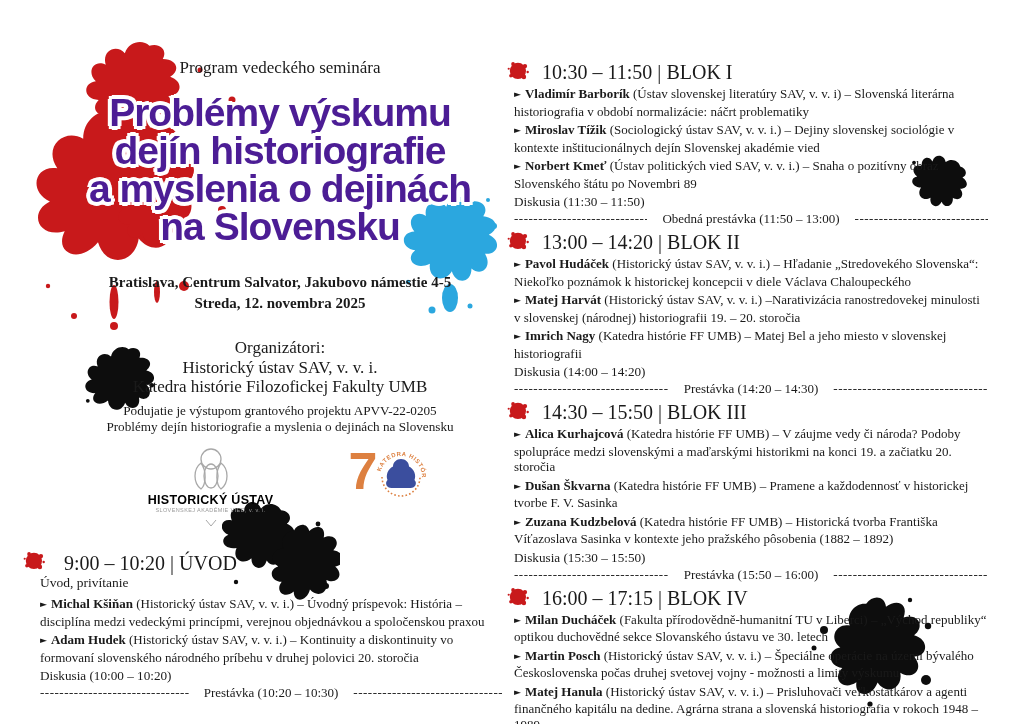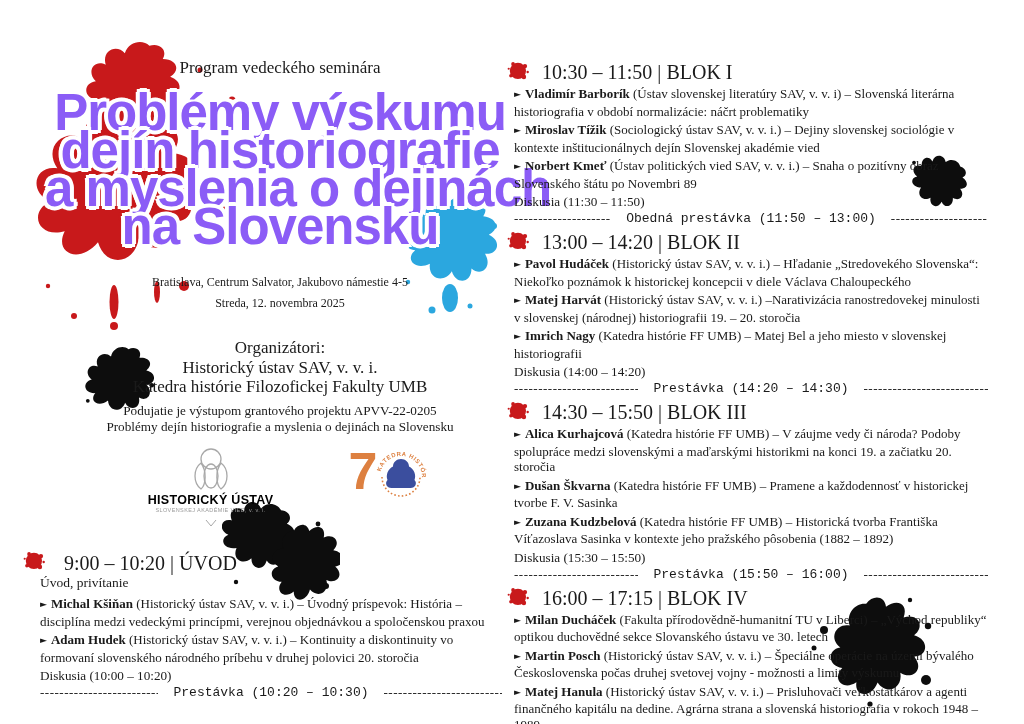--- a/index.html
+++ b/index.html
@@ -7,45 +7,45 @@
     width:1024px;height:724px;position:relative;overflow:hidden;
     background:#ffffff;
     font-family:"Liberation Serif","DejaVu Serif",serif;
     color:#1a1a1a;
   }
   .deco{position:absolute;z-index:0;pointer-events:none;}
   
   .left-center{position:absolute;left:45px;top:58px;width:470px;text-align:center;z-index:2;}
   .eyebrow{font-size:17px;}
   .main-title{margin-top:16px;font-family:"Liberation Sans","DejaVu Sans",sans-serif;
-    font-weight:700;font-size:51px;line-height:38px;letter-spacing:-1px;color:#8b5cf6;
+    font-weight:700;font-size:39px;line-height:38px;letter-spacing:-1px;color:#4c1d95;
     text-shadow:-3px -3px 0 #fff,3px -3px 0 #fff,-3px 3px 0 #fff,3px 3px 0 #fff,
                  0 -4px 0 #fff,0 4px 0 #fff,-4px 0 0 #fff,4px 0 0 #fff;}
   .main-title div{white-space:nowrap;}
-  .venue{margin-top:26px;font-weight:400;font-size:12px;line-height:21px;}
+  .venue{margin-top:26px;font-weight:700;font-size:15px;line-height:21px;}
   .orgs{margin-top:24px;font-size:17px;line-height:19.5px;}
   .grant{margin-top:6px;font-size:13.2px;line-height:16px;}
   .logos{margin-top:12px;display:flex;justify-content:center;align-items:flex-start;gap:58px;}
   .logo-hu{width:160px;text-align:center;}
   .logo-hu .hu-title{font-family:"Liberation Sans","DejaVu Sans",sans-serif;font-weight:700;
     font-size:12.5px;color:#000000;letter-spacing:.3px;margin-top:-4px;}
   .logo-hu .hu-sub{font-family:"Liberation Sans","DejaVu Sans",sans-serif;font-size:5.5px;color:#9a9a9a;letter-spacing:.4px;}
   .logo-70{display:flex;align-items:flex-start;}
   .logo-70 .digit{font-family:"Liberation Sans","DejaVu Sans",sans-serif;font-weight:700;
     font-size:52px;line-height:48px;color:#dd8040;margin-right:-4px;}
   
   .sched-head{position:relative;font-size:20px;line-height:20px;padding-left:28px;margin:7px 0 4px;}
   .bullet{position:absolute;left:-8px;top:-3px;width:26px;height:26px;color:#c8191b;}
   .talk{margin:0 0 3px;font-size:13px;line-height:15.5px;}
   .talk .arr{font-family:"DejaVu Sans",sans-serif;font-size:9px;margin-right:4px;position:relative;top:-1px;}
   .talk b{font-weight:700;}
   .disk{font-size:13.2px;line-height:16px;margin:0 0 1px;}
   .sep{display:flex;align-items:center;font-size:13px;line-height:15px;margin:1px 0 2px;color:#1a1a1a;}
   .sep .dash{flex:1;overflow:hidden;white-space:nowrap;letter-spacing:.5px;}
-  .sep .lbl{margin:0 15px;white-space:nowrap;font-family:Liberation Mono, monospace;}
+  .sep .lbl{margin:0 15px;white-space:nowrap;}
   
   .uvod{position:absolute;left:40px;top:553px;width:462px;z-index:2;}
   .uvod .sched-head{padding-left:24px;margin:0 0 1px;}
   .uvod .bullet{left:-18px;top:-4px;}
   .uvod .sub{font-size:13.5px;line-height:17px;margin-bottom:5px;}
   
   .right-col{position:absolute;left:514px;top:56px;width:474px;z-index:2;}
   .right-col .sched-head{margin:6px 0 4px;}
 </style>
 </head>

